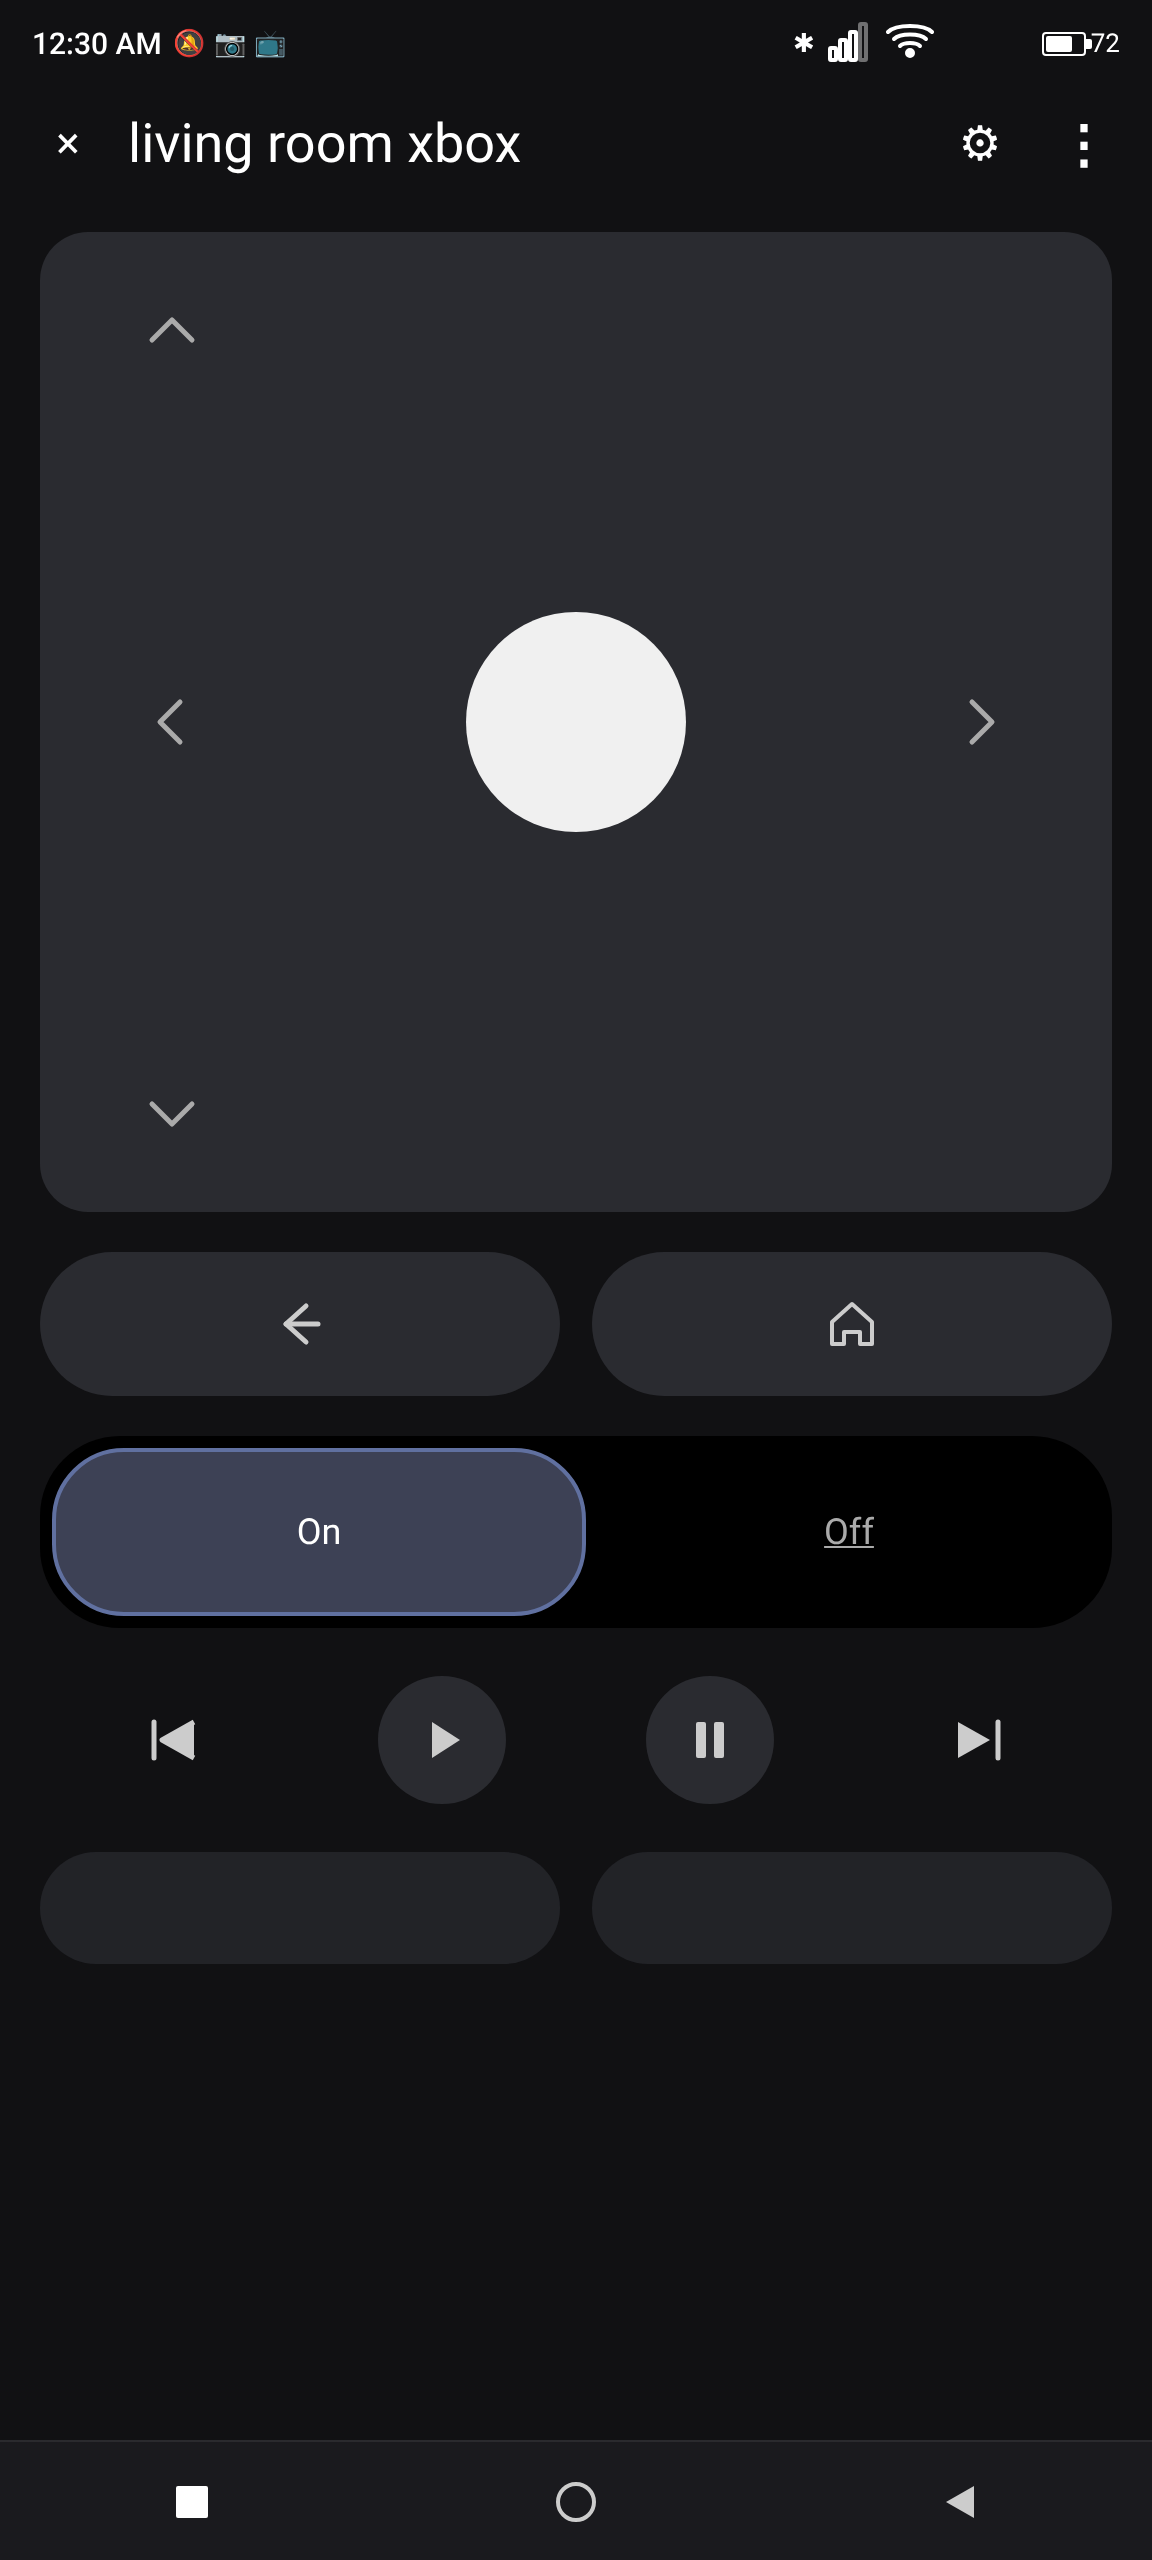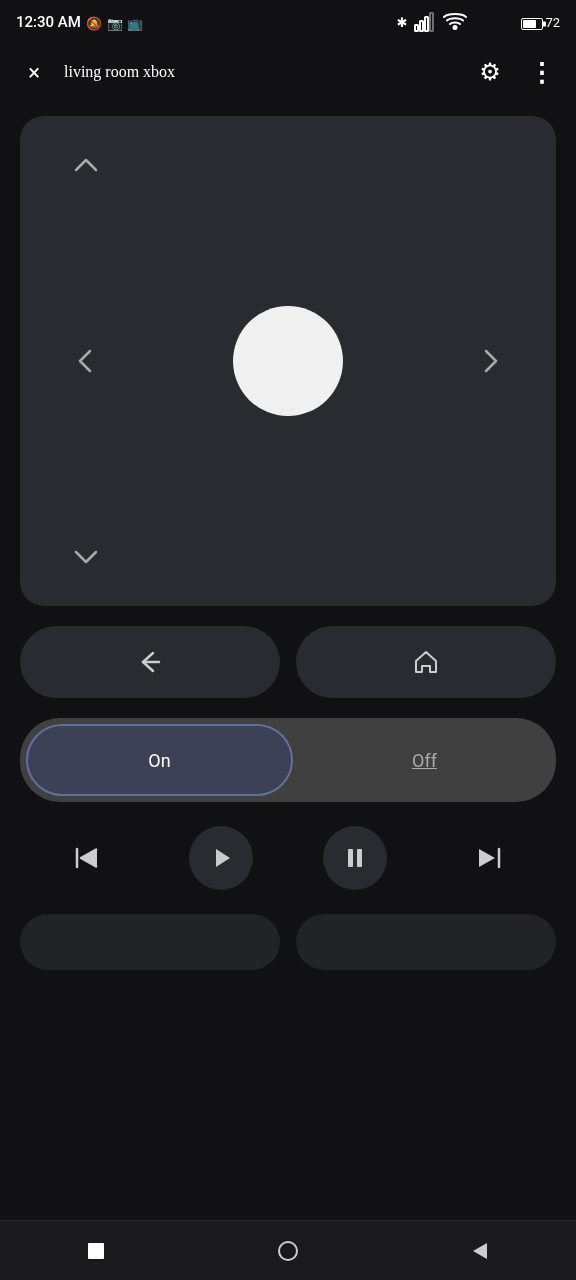--- a/index.html
+++ b/index.html
@@ -16,40 +16,40 @@
     
     .status-bar {
       display: flex;
       justify-content: space-between;
       align-items: center;
       padding: 8px 16px;
       height: 44px;
     }
     .status-left {
       display: flex;
-      align-items: flex-end;
+      align-items: center;
       gap: 6px;
       font-size: 15px;
       font-weight: 500;
     }
     .status-icons {
       display: flex;
       align-items: center;
       gap: 4px;
       font-size: 13px;
     }
     .status-right {
       display: flex;
       align-items: center;
       gap: 6px;
       font-size: 13px;
     }
     .battery-container {
       display: flex;
-      align-items: flex-end;
+      align-items: center;
       gap: 2px;
       padding-left: 48px;
     }
     .battery-icon {
       display: inline-flex;
       align-items: center;
       border: 1.5px solid #fff;
       border-radius: 2px;
       width: 22px;
       height: 12px;
@@ -86,23 +86,22 @@
       font-size: 22px;
       cursor: pointer;
       width: 36px;
       height: 36px;
       display: flex;
       align-items: center;
       justify-content: center;
     }
     .header-title {
       flex: 1;
-      font-size: 16px;
+      font-size: 27px;
       font-weight: 400;
-      font-family: Liberation Serif, serif;
     }
     .header-actions {
       display: flex;
       align-items: center;
       gap: 16px;
     }
     .header-icon {
       font-size: 22px;
       cursor: pointer;
       width: 36px;
@@ -174,22 +173,22 @@
       justify-content: center;
       cursor: pointer;
       font-size: 22px;
       color: #cccccc;
     }
 
     
     .onoff-container {
       display: flex;
       margin: 12px 20px;
-      height: 84px;
-      background: #404040;
+      height: 96px;
+      background: #000000;
       border-radius: 40px;
       overflow: hidden;
       position: relative;
     }
     .onoff-btn {
       flex: 1;
       display: flex;
       align-items: center;
       justify-content: center;
       font-size: 18px;

